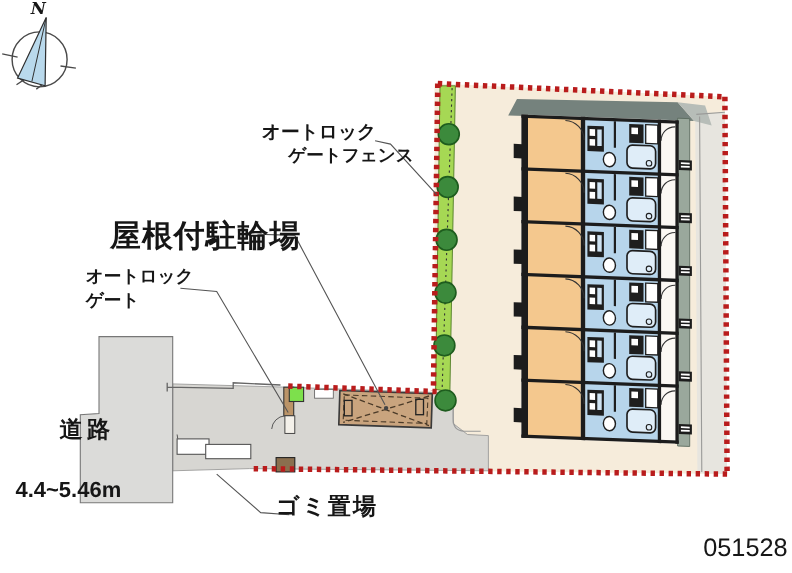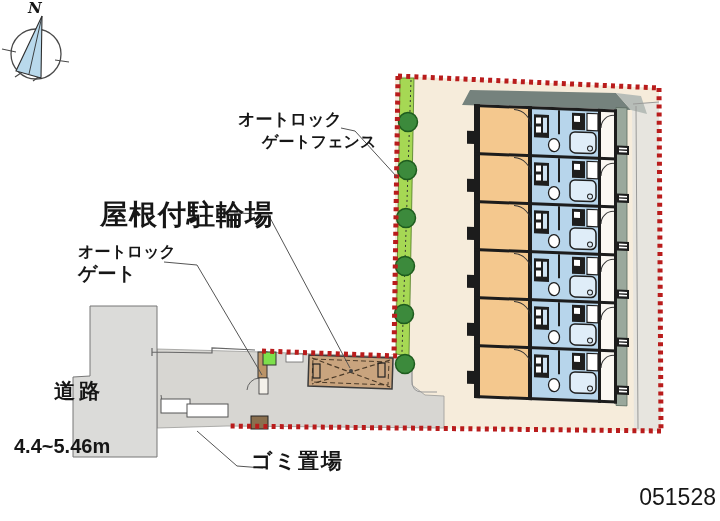--- a/index.html
+++ b/index.html
@@ -25,22 +25,22 @@
     font-family:"Liberation Sans","DejaVu Sans",sans-serif;
     overflow:hidden;color:#111;
   }
   svg{position:absolute;left:0;top:0;}
   .lbl{position:absolute;font-weight:bold;color:#161616;white-space:nowrap;line-height:1.1;}
   .r{text-align:left;}
   #lbl-fence1{left:238px;top:111px;width:102px;font-size:17px;}
   #lbl-fence2{left:226px;top:133px;width:114px;font-size:16px;margin-left:36px;}
   #lbl-bike{left:100px;top:200px;font-size:28px;letter-spacing:1px;}
   #lbl-gate1{left:78px;top:243px;width:86px;font-size:16px;}
-  #lbl-gate2{left:78px;top:265px;width:80px;font-size:19px;font-family:Liberation Mono, monospace;}
-  #lbl-road{left:54px;top:379px;font-size:21px;letter-spacing:4px;}
+  #lbl-gate2{left:78px;top:265px;width:80px;font-size:16px;}
+  #lbl-road{left:54px;top:379px;font-size:21px;letter-spacing:4px;font-family:Liberation Serif, serif;}
   #lbl-roadw{left:14px;top:407px;font-size:20px;margin-top:28px;}
   #lbl-gomi{left:251px;top:449px;font-size:21px;letter-spacing:2px;}
   #lbl-num{left:638px;top:485px;width:78px;font-size:23px;font-weight:400;text-align:right;}
   #lbl-n{left:28px;top:0px;font-size:15px;font-style:italic;font-family:"DejaVu Serif","Liberation Serif",serif;}
 </style>
 </head>
 <body>
 
 <svg width="720" height="521" viewBox="0 0 720 521">
   <defs>

